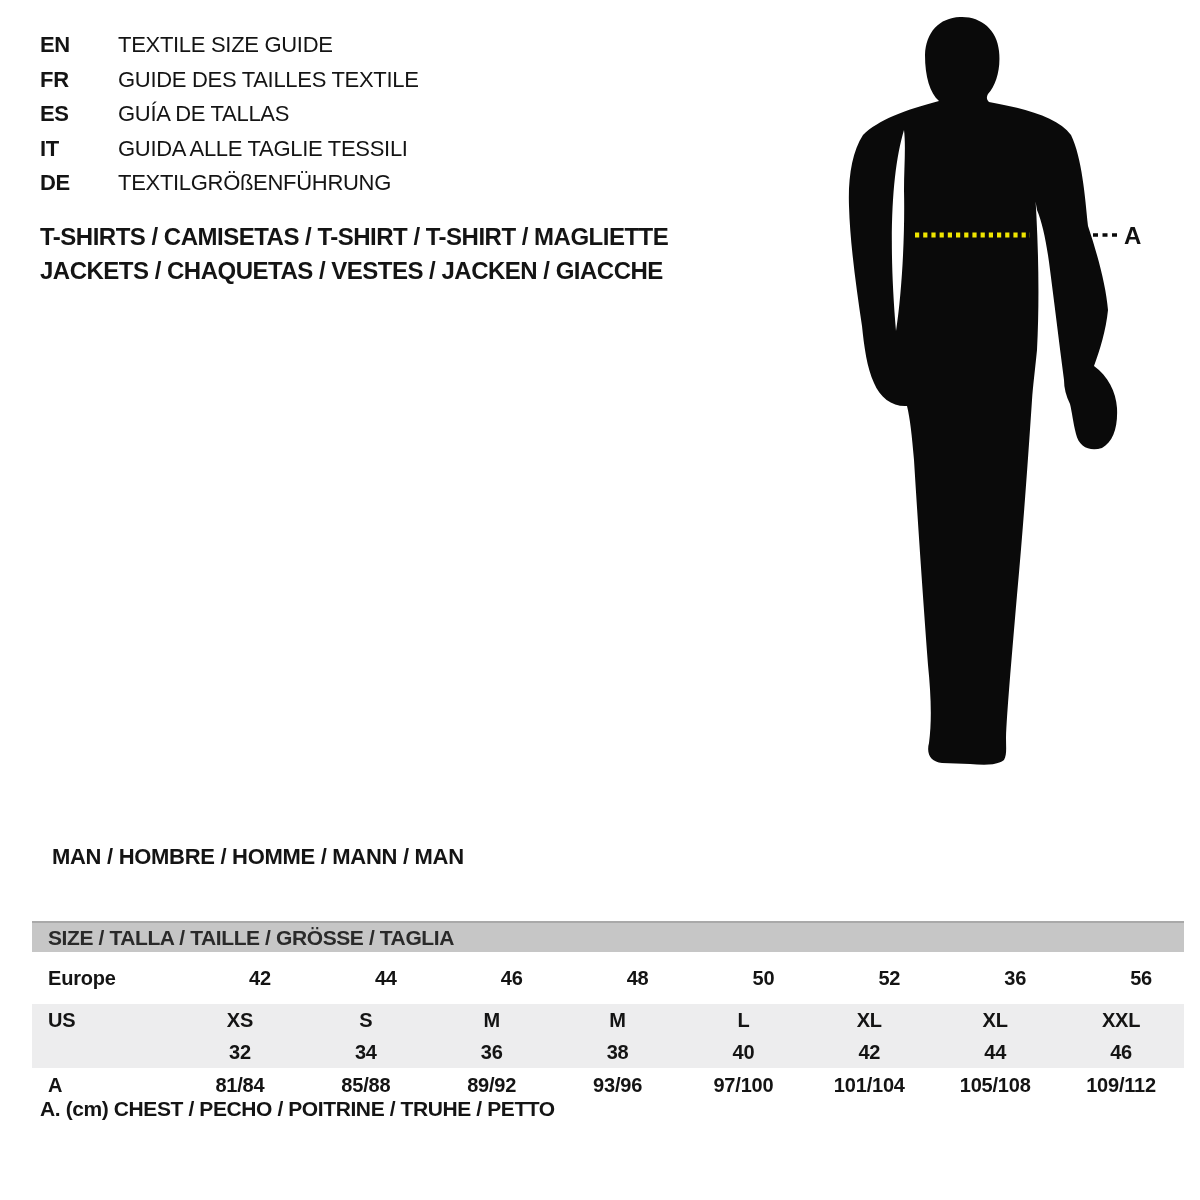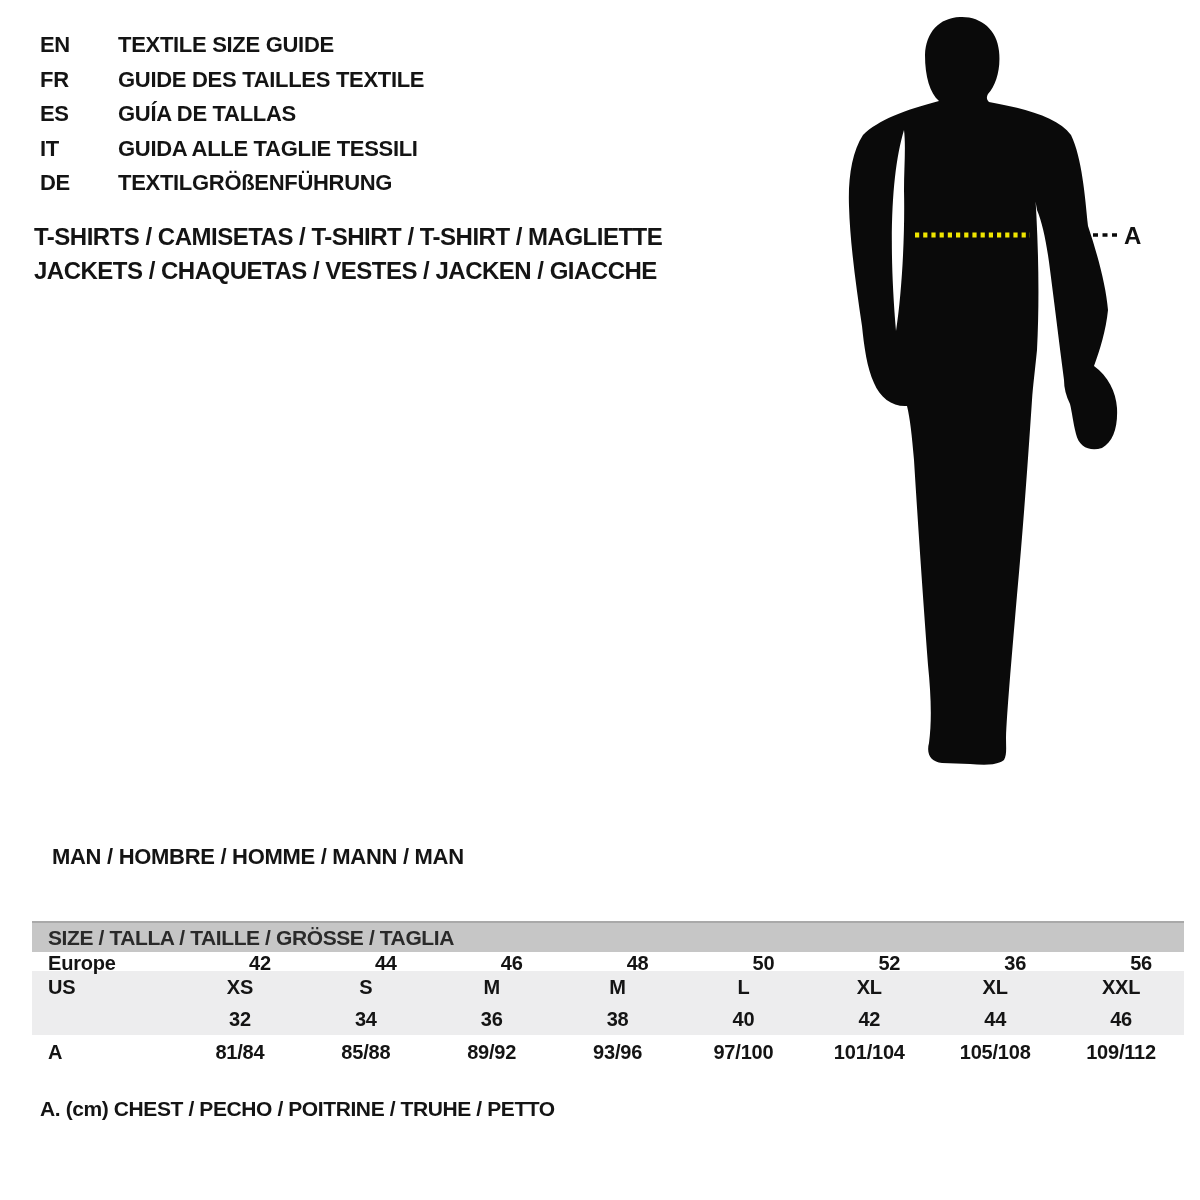--- a/index.html
+++ b/index.html
@@ -6,38 +6,38 @@
   .canvas{
     position:relative;width:1200px;height:1200px;background:#fff;overflow:hidden;
     font-family:"Liberation Sans","DejaVu Sans",sans-serif;
     color:var(--ink,#141414);
     padding-left:8px;
   }
   
   .lang-block{position:absolute;left:40px;top:28px;}
   .lang-row{display:flex;height:34.5px;align-items:center;}
   .lang-code{width:78px;font-size:22px;font-weight:700;letter-spacing:-0.3px;}
-  .lang-label{font-size:22px;font-weight:700;letter-spacing:-0.3px;white-space:nowrap;}
+  .lang-label{font-size:22px;font-weight:400;letter-spacing:-0.3px;white-space:nowrap;}
   
-  .cat-block{position:absolute;left:34px;top:220px;}
+  .cat-block{position:absolute;left:40px;top:220px;}
   .cat-line{font-size:24px;font-weight:700;letter-spacing:-0.5px;line-height:34px;white-space:nowrap;}
   
   .figure-wrap{position:absolute;left:830px;top:0;width:370px;height:800px;}
   .figure-wrap svg{display:block;width:100%;height:100%;}
   
   .section-title{position:absolute;left:40px;top:844px;font-size:22px;font-weight:700;letter-spacing:-0.3px;margin-left:12px;}
   
   .size-table{position:absolute;left:32px;top:893px;width:1152px;}
   .table-header{
     height:31px;background:var(--header_bar,#c6c6c6);border-top:2px solid #a9a9a9;
     display:flex;align-items:center;padding-left:16px;box-sizing:border-box;
     font-size:21px;font-weight:700;letter-spacing:-0.4px;color:#2a2a2a;margin-top:28px;
   }
   .trow{display:grid;grid-template-columns:145px repeat(8,1fr);align-items:center;}
-  .trow.r-europe{height:19px;gap:40px;}
+  .trow.r-europe{height:52px;gap:40px;}
   .trow.r-us{height:32px;background:var(--row_band,#ededee);}
   .trow.r-num{height:32px;background:var(--row_band,#ededee);}
   .trow.r-a{height:35px;}
   .tlabel{padding-left:16px;font-size:20px;font-weight:700;letter-spacing:-0.2px;text-align:left;}
   .tcell{font-size:20px;font-weight:700;letter-spacing:-0.2px;text-align:center;}
   
   .footnote{position:absolute;left:40px;top:1097px;font-size:21px;font-weight:700;letter-spacing:-0.4px;}
 </style>
 </head>
 <body>

